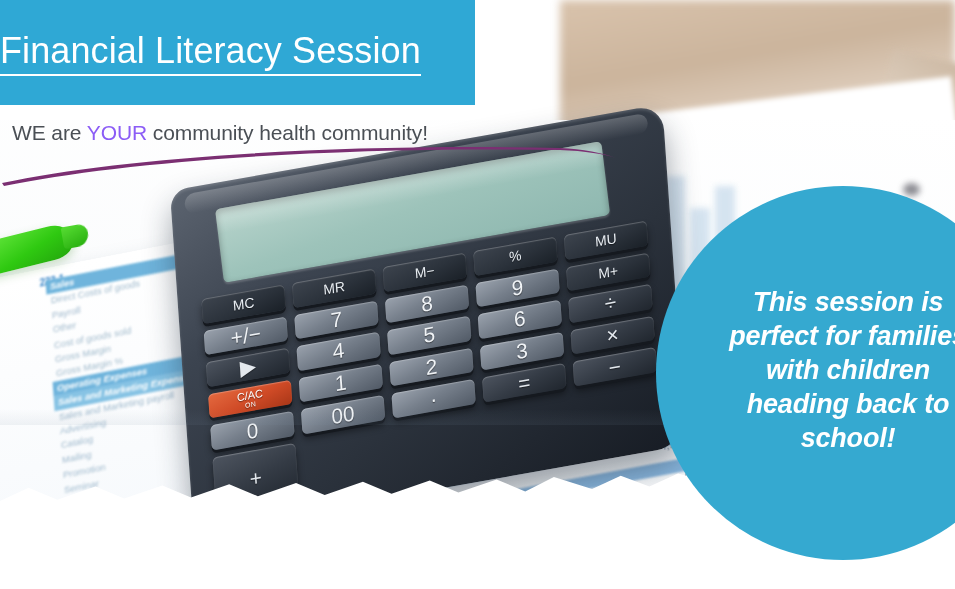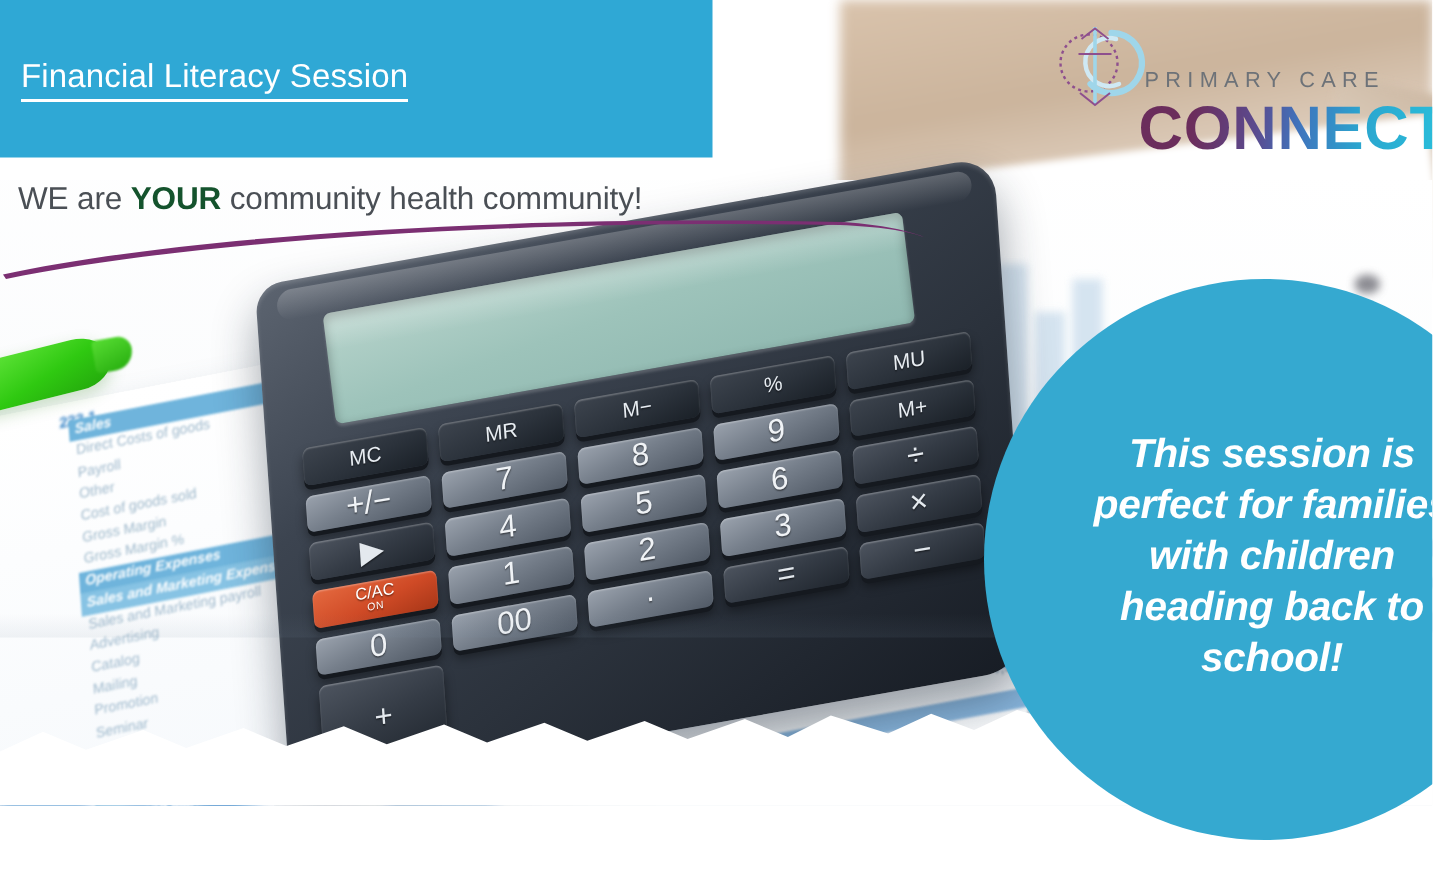--- a/index.html
+++ b/index.html
@@ -306,40 +306,39 @@
   
   .banner {
     position: absolute;
     left: 0; top: 0;
     width: 475px; height: 105px;
     background: #2fa8d5;
     display: flex;
     align-items: center;
   }
   .banner-title {
-    margin-left: 14px;
-    font-size: 22px;
+    font-size: 36px;
     color: #ffffff;
     font-weight: normal;
     letter-spacing: .1px;
     border-bottom: 2px solid #ffffff;
     padding-bottom: 2px;
     white-space: nowrap;
   }
 
   
   .tagline {
     position: absolute;
     left: 12px; top: 121px;
     font-size: 21px;
     color: #4a4f55;
     white-space: nowrap;
     letter-spacing: -.1px;
   }
-  .tagline .accent { color: #14532d; font-weight: bold; }
+  .tagline .accent { color: #8b5cf6; font-weight: normal; }
 
   
   .swoosh {
     position: absolute;
     left: 0; top: 138px;
     width: 620px; height: 52px;
     pointer-events: none;
   }
 
   
@@ -564,31 +563,18 @@
 
   <div class="tagline">
     <span>WE are </span><span class="accent">YOUR</span><span> community health community!</span>
   </div>
 
   <svg class="swoosh" viewBox="0 0 620 52">
     <path id="swoosh-path" d="M4 48 C 120 24, 330 8, 560 12 C 585 13, 605 16, 616 20
              C 604 15, 582 11, 560 10 C 330 5, 118 20, 2 45 Z" fill="#7b2f72"></path>
   </svg>
 
-  <div class="logo">
-    <svg class="logo-mark" viewBox="0 0 64 62">
-      <circle cx="25" cy="28" r="19" fill="none" stroke="#8e4f8e" stroke-width="1.6" stroke-dasharray="2 2.4"></circle>
-      <path d="M40 8 a20 20 0 1 1 -14 34" fill="none" stroke="#9fd6ea" stroke-width="4.2" stroke-linecap="round"></path>
-      <path d="M43 12 a16 16 0 1 0 2 30" fill="none" stroke="#cfe9f4" stroke-width="3" stroke-linecap="round"></path>
-      <line x1="29" y1="4" x2="29" y2="56" stroke="#9fd6ea" stroke-width="2.4"></line>
-      <line x1="18" y1="22" x2="40" y2="22" stroke="#8e4f8e" stroke-width="1.4"></line>
-      <path d="M19 48 L29 56 L39 48" fill="none" stroke="#8e4f8e" stroke-width="1.4"></path>
-      <path d="M20 12 L29 5 L38 12" fill="none" stroke="#8e4f8e" stroke-width="1.2"></path>
-    </svg>
-    <div class="logo-primary">PRIMARY CARE</div>
-    <div class="logo-connect">CONNECT</div>
-  </div>
 
   <div class="circle">
     <div class="circle-text">This session is perfect for families with children heading back to school!</div>
   </div>
 
 </div>
 
 </body></html>

